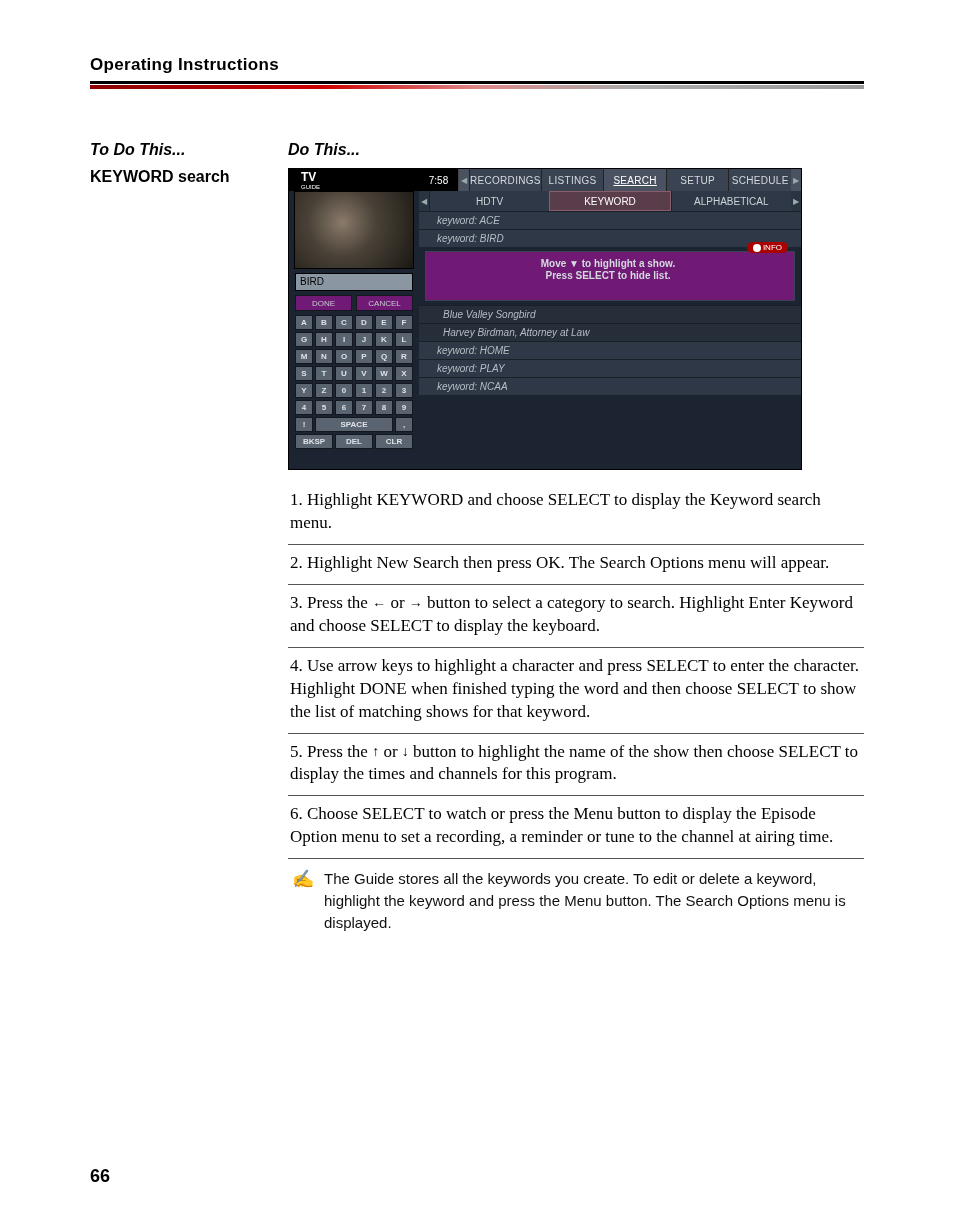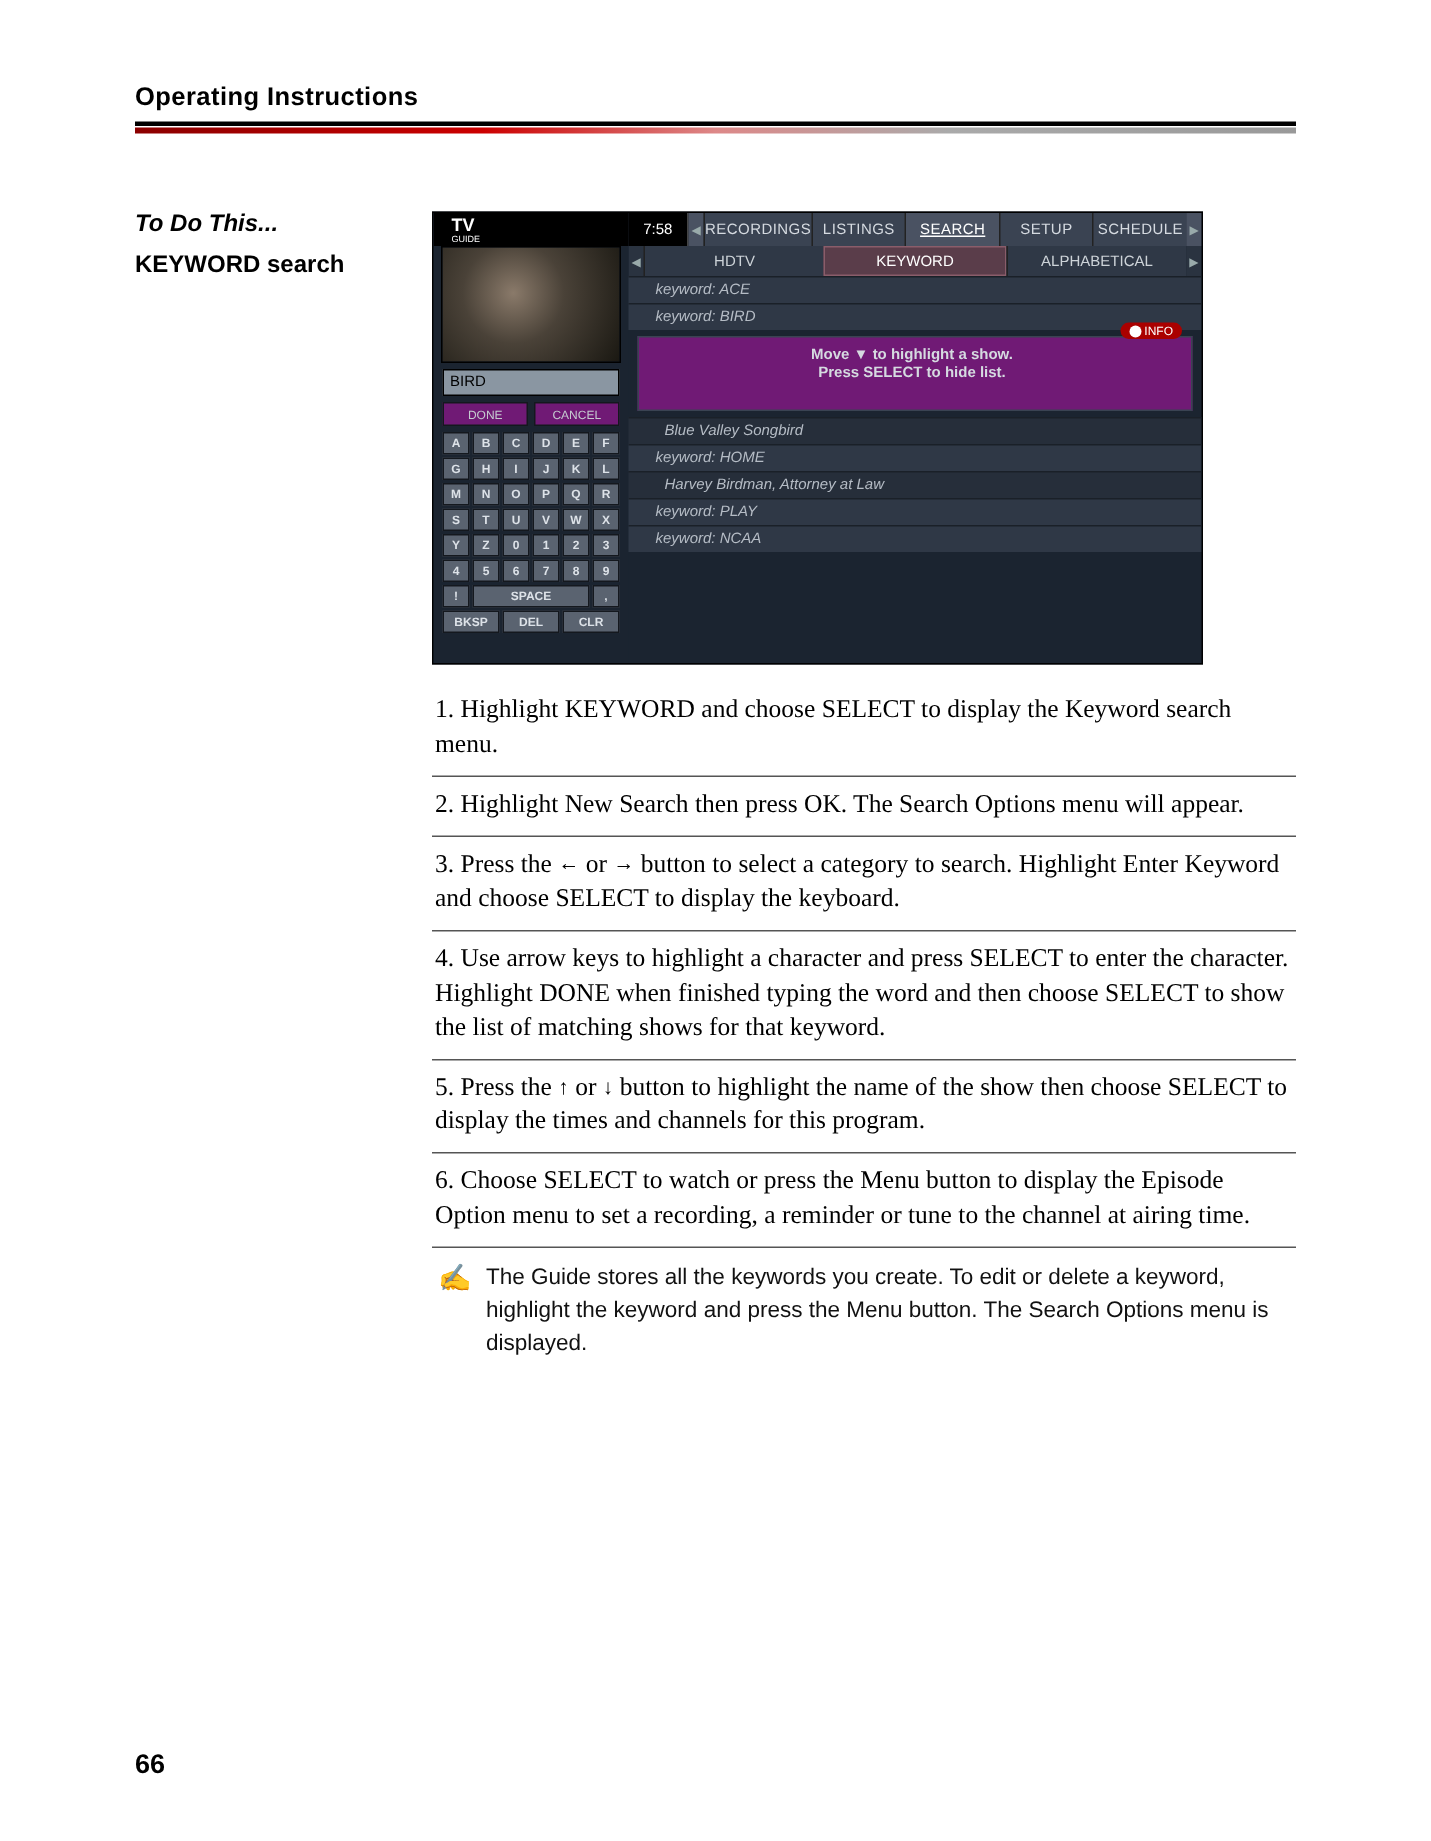--- a/index.html
+++ b/index.html
@@ -289,20 +289,21 @@
   <div class="header-rule"></div>
   <div class="gradient-line"></div>
 
   <div class="columns">
     <div class="left-col">
       <div class="col-head">To Do This...</div>
       <div class="row-label">KEYWORD search</div>
     </div>
 
     <div class="right-col">
+      <div class="col-head">Do This...</div>
 
       <div class="tv-shot">
         <div class="tv-top">
           <div class="tv-logo">
             <div>
               <span>TV</span>
               <small>GUIDE</small>
             </div>
           </div>
           <div class="tv-time">7:58</div>
@@ -381,22 +382,22 @@
           <div class="tv-list-item">keyword: ACE</div>
           <div class="tv-list-item">keyword: BIRD</div>
           <div class="tv-hint">
             <div class="tv-info-badge">
                 <span>INFO</span>
               </div>
             <div class="tv-hint-text">Move ▼ to highlight a show.</div>
             <div class="tv-hint-text">Press SELECT to hide list.</div>
           </div>
           <div class="tv-list-item lvl2">Blue Valley Songbird</div>
+          <div class="tv-list-item lvl2">Harvey Birdman, Attorney at Law</div>
           <div class="tv-list-item">keyword: HOME</div>
-          <div class="tv-list-item lvl2">Harvey Birdman, Attorney at Law</div>
           <div class="tv-list-item">keyword: PLAY</div>
           <div class="tv-list-item">keyword: NCAA</div>
         </div>
       </div>
 
       <div class="steps">
         <div class="step">
           <span>1.</span> <span>Highlight KEYWORD and choose SELECT to display the Keyword search menu.</span>
         </div>
         <div class="step">

